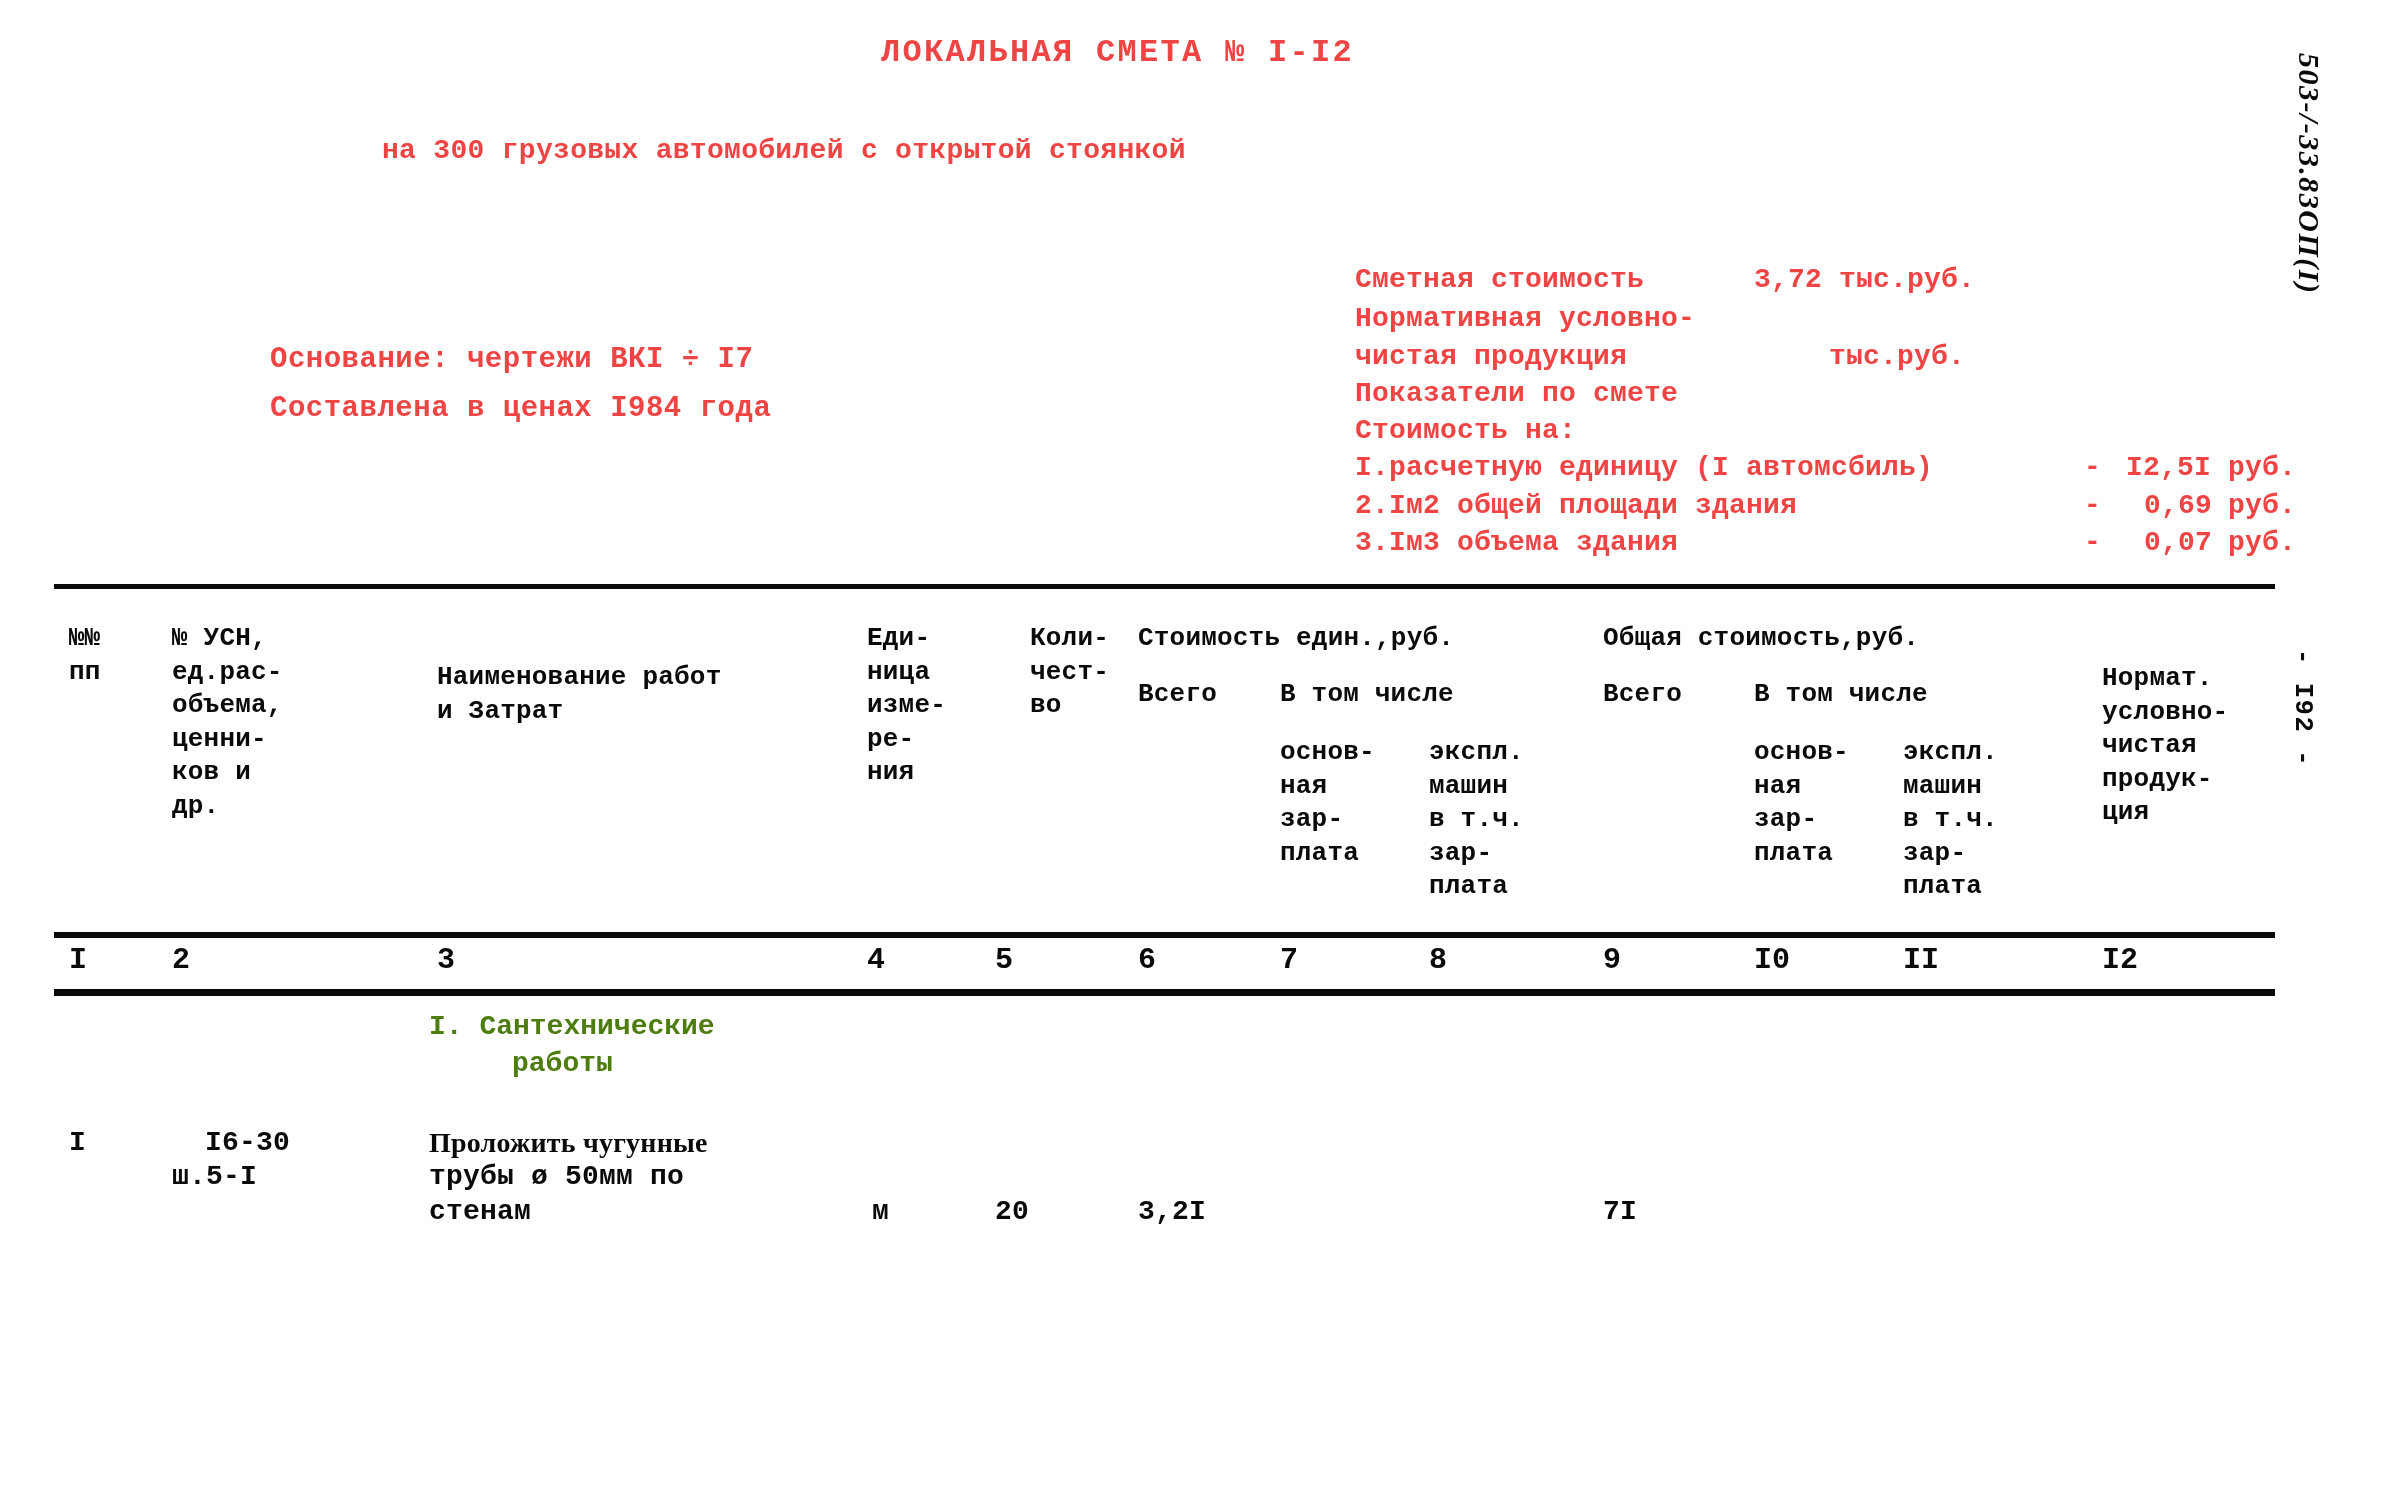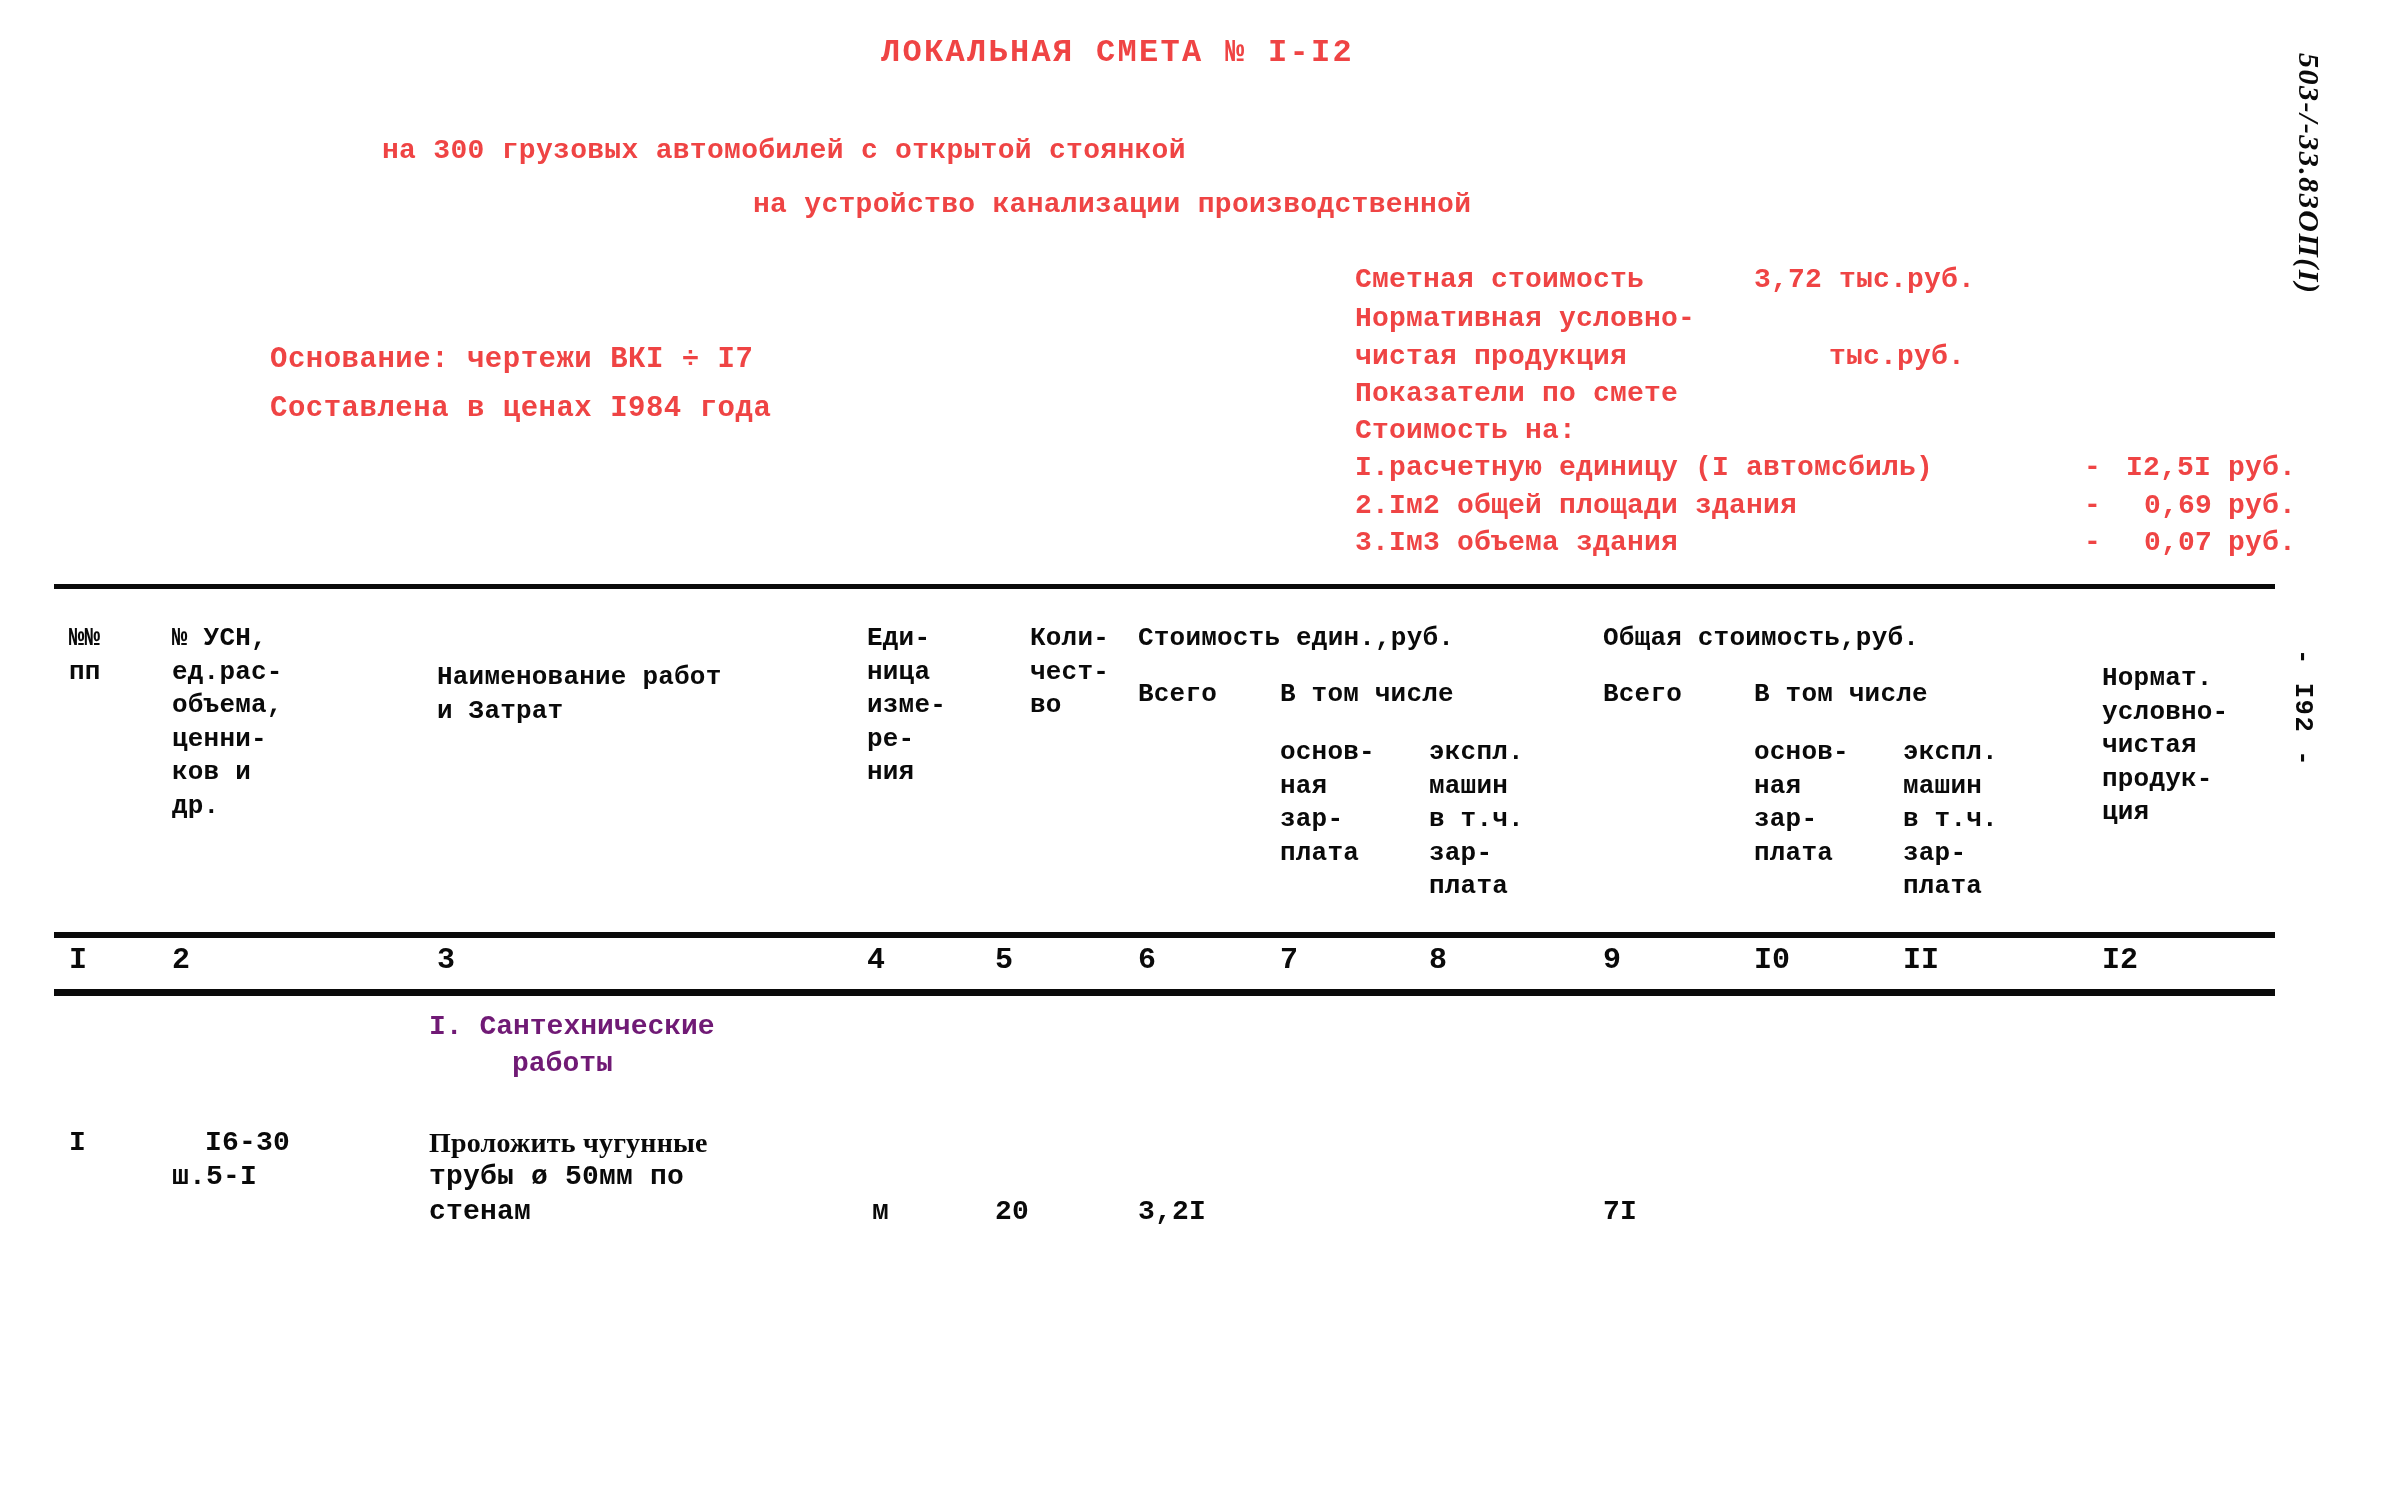--- a/index.html
+++ b/index.html
@@ -116,32 +116,31 @@
     letter-spacing: 0.2px;
     color: #0a0a0a;
   }
   .section-title {
     position: absolute;
     font-family: "Liberation Mono", "DejaVu Sans Mono", monospace;
     font-weight: 700;
     font-size: 28px;
     line-height: 1.3;
     white-space: pre;
-    color: #701a75;
+    color: #4d7c0f;
   }
 </style>
 </head>
 <body>
 
 <div id="page">
 
   <div class="tw doc-title" style="left:881px; top:36px;">ЛОКАЛЬНАЯ СМЕТА № I-I2</div>
 
   <div class="tw subtitle" style="left:382px; top:136px;">на 300 грузовых автомобилей с открытой стоянкой</div>
-  <div class="tw subtitle" style="left:753px; top:190px;">на устройство канализации производственной</div>
 
   <div class="vert-code" style="left:2326px; top:53px;">503-/-33.83ОП(I)</div>
   <div class="vert-page" style="left:2317px; top:649px;">- I92 -</div>
 
   <div class="tw info-line" style="left:270px; top:345px;">Основание: чертежи ВКI ÷ I7</div>
   <div class="tw info-line" style="left:270px; top:394px;">Составлена в ценах I984 года</div>
 
   <div class="tw summary-line" style="left:1355px; top:265px;">Сметная стоимость</div>
   <div class="tw summary-line" style="left:1754px; top:265px;">3,72 тыс.руб.</div>
 

